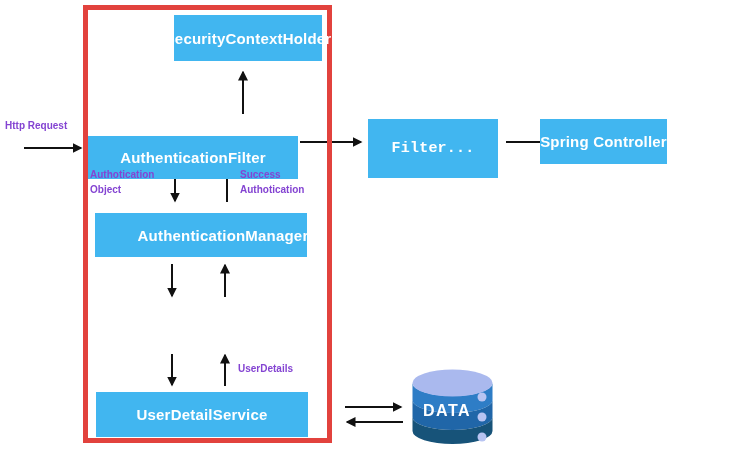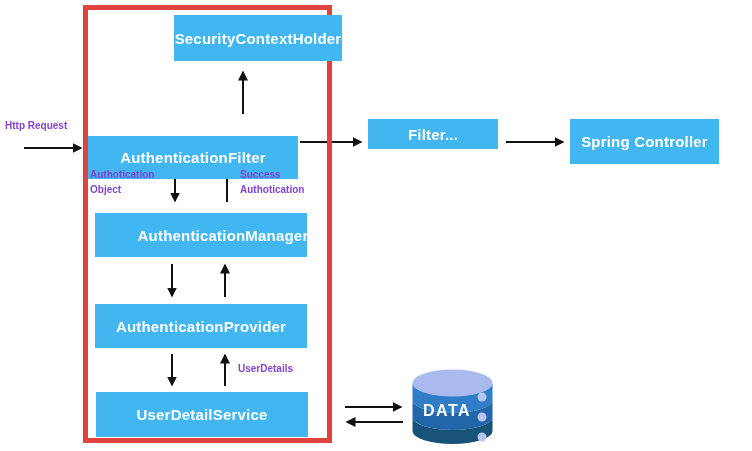--- a/index.html
+++ b/index.html
@@ -10,24 +10,24 @@
   .red-frame{
     position:absolute;left:83px;top:5px;width:249px;height:438px;
     border:5px solid #e2423d;box-sizing:border-box;z-index:3;
   }
   .arrow-layer{position:absolute;left:0;top:0;width:752px;height:451px;z-index:2;pointer-events:none;}
   .box{
     position:absolute;background:#41b6f0;color:#ffffff;font-weight:700;font-size:15px;
     display:flex;align-items:center;justify-content:center;z-index:4;letter-spacing:.2px;
     box-sizing:border-box;text-align:center;
   }
-  .b-sch{left:174px;top:15px;width:168px;height:46px;}
+  .b-sch{left:174px;top:15px;width:148px;height:46px;}
   .b-af {left:88px; top:136px;width:210px;height:43px;}
-  .b-fc {left:368px;top:119px;width:130px;height:30px;}
-  .b-sc {left:570px;top:119px;width:149px;height:45px;}
+  .b-fc {left:368px;top:119px;width:130px;height:59px;font-family:Liberation Mono, monospace;}
+  .b-sc {left:540px;top:119px;width:127px;height:45px;}
   .b-am {left:95px; top:213px;width:212px;height:44px;padding-left:44px;}
   .b-ap {left:95px; top:304px;width:212px;height:44px;}
   .b-uds{left:96px; top:392px;width:212px;height:45px;}
   .plabel{
     position:absolute;color:#8444d2;font-weight:700;font-size:10px;line-height:14.5px;
     white-space:pre-line;z-index:4;
   }
   .l-http{left:5px;top:119px;}
   .l-ao{left:90px;top:168px;}
   .l-sa{left:240px;top:168px;}
@@ -65,21 +65,20 @@
       <line x1="345" y1="407" x2="401" y2="407" marker-end="url(#ah)"></line>
       <line x1="403" y1="422" x2="347" y2="422" marker-end="url(#ah)"></line>
     </g>
   </svg>
 
   <div class="box b-sch">SecurityContextHolder</div>
   <div class="box b-af">AuthenticationFilter</div>
   <div class="box b-fc">Filter...</div>
   <div class="box b-sc">Spring Controller</div>
   <div class="box b-am">AuthenticationManager</div>
-  <div class="box b-ap">AuthenticationProvider</div>
   <div class="box b-uds">UserDetailService</div>
 
   <div class="plabel l-http">Http Request</div>
   <div class="plabel l-ao">Authotication
 Object</div>
   <div class="plabel l-sa">Success
 Authotication</div>
   <div class="plabel l-ud">UserDetails</div>
 
   <svg class="db" width="81" height="76" viewBox="0 0 81 76">

